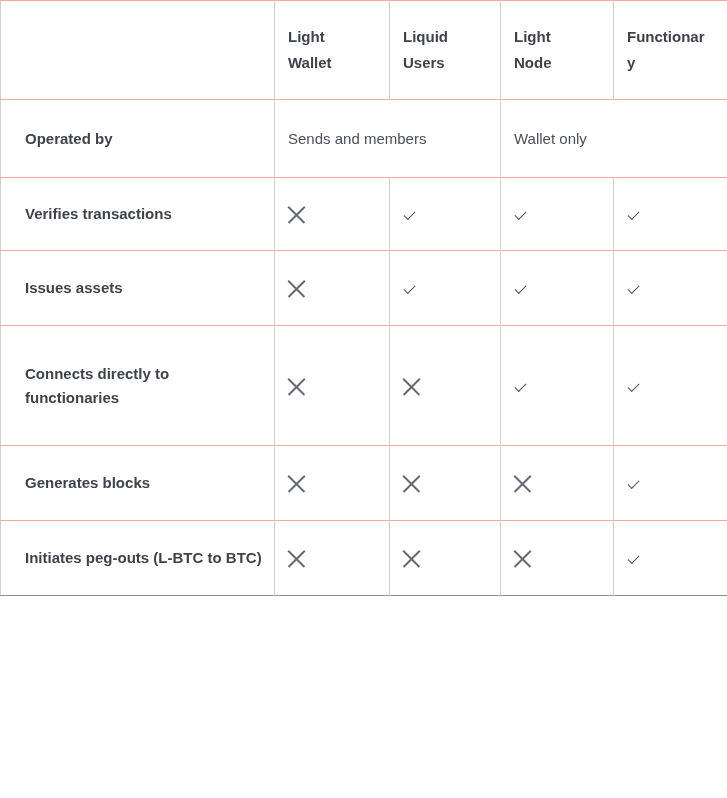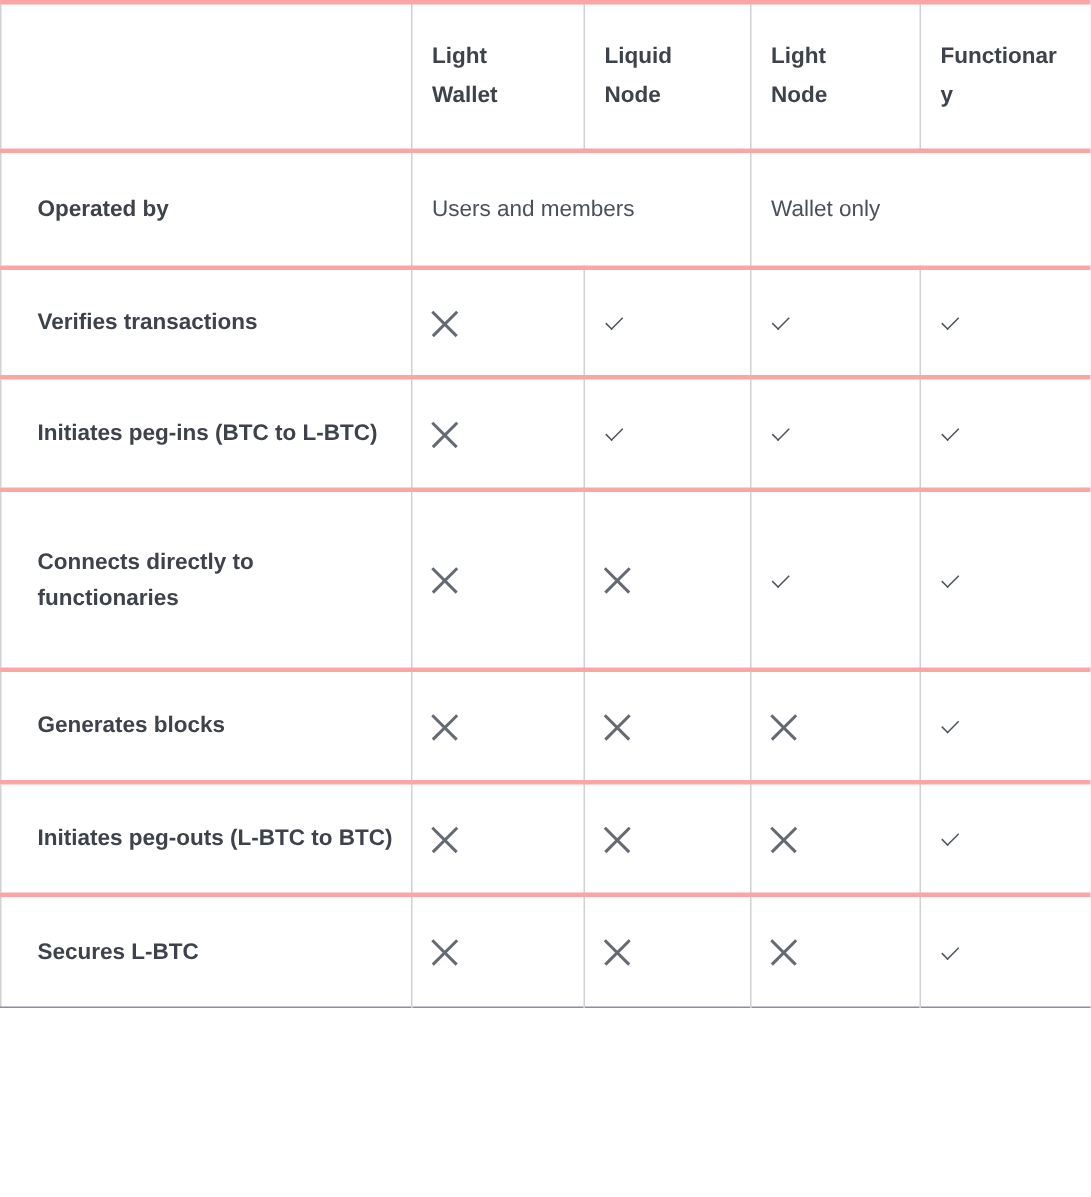--- a/index.html
+++ b/index.html
@@ -15,21 +15,21 @@
     border-right: 1px solid #d1d1d3;
     background: #ffffff;
   }
 
   col.c0 { width: 274px; }
   col.c1 { width: 115px; }
   col.c2 { width: 111px; }
   col.c3 { width: 113px; }
   col.c4 { width: 114px; }
 
-  tr { border-top: 3px solid #fca5a5; }
+  tr { border-top: 1px solid #fca5a5; }
 
   th, td {
     border-left: 1px solid #d1d1d3;
     vertical-align: middle;
     text-align: left;
     font-size: 15px;
     color: #3e434b;
     padding: 0 0 0 13px;
     box-sizing: border-box;
   }
@@ -99,49 +99,49 @@
     <col class="c0">
       <col class="c1">
       <col class="c2">
       <col class="c3">
       <col class="c4">
   </colgroup>
   <thead>
     <tr class="h99">
       <th class="col-head"></th>
       <th class="col-head">Light Wallet</th>
-      <th class="col-head">Liquid Node</th>
+      <th class="col-head">Liquid Users</th>
       <th class="col-head">Light Node</th>
       <th class="col-head">Functionary</th>
     </tr>
   </thead>
   <tbody>
     <tr class="h78">
       <td class="row-label">Operated by</td>
-      <td class="plain" colspan="2">Users and members</td>
+      <td class="plain" colspan="2">Sends and members</td>
       <td class="plain" colspan="2">Wallet only</td>
     </tr>
 
 
     <tr class="h73">
       <td class="row-label">Verifies transactions</td>
       <td class="mark-cell"><span class="mark cross"></span></td>
       <td class="mark-cell"><span class="mark check"></span></td>
       <td class="mark-cell"><span class="mark check"></span></td>
       <td class="mark-cell"><span class="mark check"></span></td>
     </tr>
 
-
     <tr class="h75">
-      <td class="row-label">Initiates peg-ins (BTC to L-BTC)</td>
+      <td class="row-label">Issues assets</td>
       <td class="mark-cell"><span class="mark cross"></span></td>
       <td class="mark-cell"><span class="mark check"></span></td>
       <td class="mark-cell"><span class="mark check"></span></td>
       <td class="mark-cell"><span class="mark check"></span></td>
     </tr>
+
 
     <tr class="h101">
       <td class="row-label">Connects directly to
 functionaries</td>
       <td class="mark-cell"><span class="mark cross"></span></td>
       <td class="mark-cell"><span class="mark cross"></span></td>
       <td class="mark-cell"><span class="mark check"></span></td>
       <td class="mark-cell"><span class="mark check"></span></td>
     </tr>
 
@@ -154,21 +154,14 @@
     </tr>
 
     <tr class="h75">
       <td class="row-label">Initiates peg-outs (L-BTC to BTC)</td>
       <td class="mark-cell"><span class="mark cross"></span></td>
       <td class="mark-cell"><span class="mark cross"></span></td>
       <td class="mark-cell"><span class="mark cross"></span></td>
       <td class="mark-cell"><span class="mark check"></span></td>
     </tr>
 
-    <tr class="h75">
-      <td class="row-label">Secures L-BTC</td>
-      <td class="mark-cell"><span class="mark cross"></span></td>
-      <td class="mark-cell"><span class="mark cross"></span></td>
-      <td class="mark-cell"><span class="mark cross"></span></td>
-      <td class="mark-cell"><span class="mark check"></span></td>
-    </tr>
   </tbody>
 </table>
 
 </body></html>

